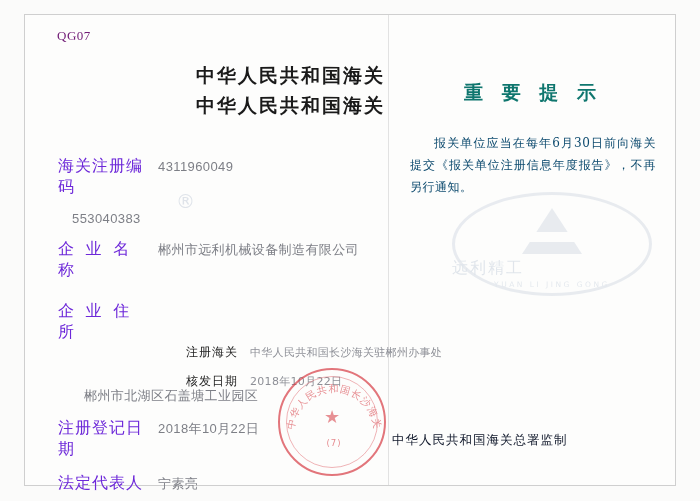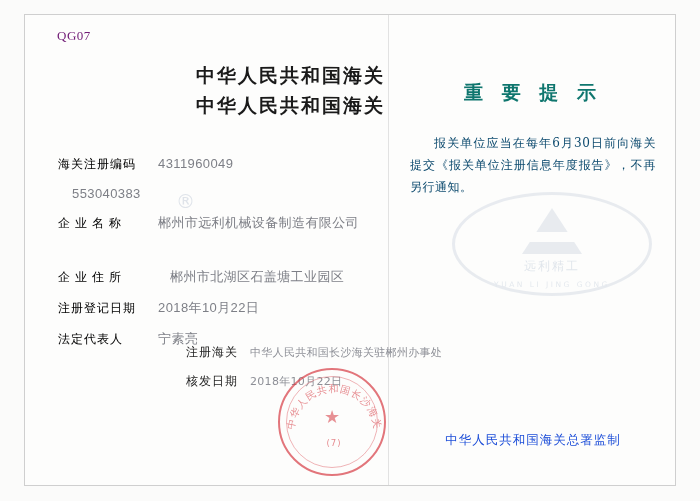--- a/index.html
+++ b/index.html
@@ -75,38 +75,39 @@
   }
   .field-row {
     display: flex;
     align-items: baseline;
     margin-bottom: 13px;
     font-size: 11.5px;
   }
   .field-label {
     width: 86px;
     flex: 0 0 86px;
-    font-family: Liberation Serif, serif;
-    font-size: 12px;
-    color: #000000;
+    font-family: Liberation Mono, monospace;
+    font-size: 16px;
+    color: #6d28d9;
     letter-spacing: 1px;
   }
   .field-label.spaced {
     letter-spacing: 5px;
   }
   .field-value {
     font-family: Liberation Sans, sans-serif;
     font-size: 13px;
     color: #7d7f86;
     letter-spacing: 0.4px;
   }
   .field-row.tall {
-    margin-bottom: 36px;
+    margin-bottom: 20px;
   }
   .field-row.addr {
+    flex-direction: column;
   }
   .field-value.indent {
     padding-left: 26px;
   }
   .field-value.indent2 {
     padding-left: 14px;
   }
   
   .reg-block {
     position: absolute;
@@ -216,24 +217,23 @@
   }
   .notice-body .indent {
     display: block;
     text-indent: 24px;
   }
   .issuer {
     position: absolute;
     left: 0;
     top: 372px;
     width: 282px;
-    text-align: center;
     font-family: "DejaVu Serif", "Liberation Serif", serif;
     font-size: 12.5px;
-    color: #1d4ed8;
+    color: #0f172a;
     letter-spacing: 1px;
   }
   
   .watermark {
     position: absolute;
     left: 452px;
     top: 192px;
     width: 200px;
     height: 132px;
     opacity: 0.30;
@@ -267,23 +267,23 @@
     transform: translateX(-50%);
     width: 44px;
     height: 10px;
     background: #ffffff;
   }
   .wm-text {
     position: absolute;
     left: 0;
     top: 66px;
     width: 200px;
-    text-align: center;
-    font-family: "DejaVu Serif", "Liberation Serif", serif;
-    font-size: 12px;
+    text-align: left;
+    font-family: "DejaVu Serif", "Liberation Serif", serif;
+    font-size: 16px;
     color: #9fb0c6;
     letter-spacing: 2px;
   }
   .wm-sub {
     position: absolute;
     left: 0;
     top: 88px;
     width: 200px;
     text-align: center;
     font-size: 7.5px;

